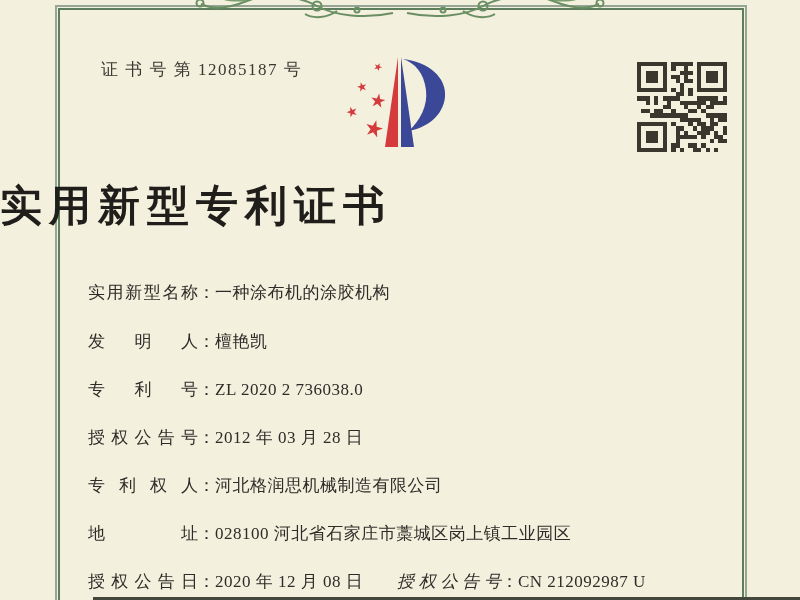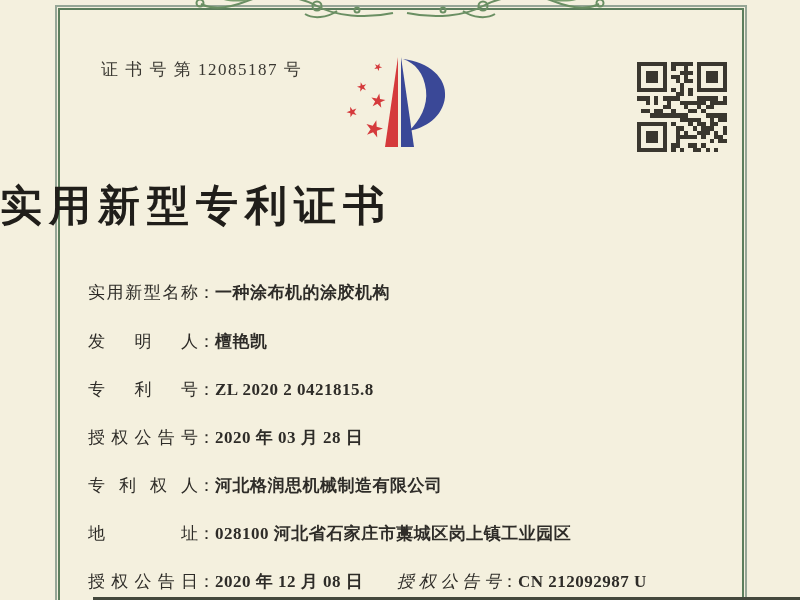--- a/index.html
+++ b/index.html
@@ -35,21 +35,21 @@
   .row{
     position:absolute;left:88px;right:55px;height:24px;
     font-size:17px;line-height:24px;white-space:nowrap;
   }
   .flabel{
     display:inline-block;width:110px;
     text-align:justify;text-align-last:justify;
     vertical-align:top;
   }
   .colon{display:inline-block;vertical-align:top;}
-  .fvalue{display:inline-block;letter-spacing:0.5px;vertical-align:top;font-weight:bold;}
+  .fvalue{display:inline-block;letter-spacing:0.5px;vertical-align:top;}
   .pair2{position:absolute;left:309px;top:0;}
   .pair2 .flabel{width:104px;font-style:italic;}
   .bottom-edge{
     position:absolute;left:93px;right:0;bottom:0;height:3px;background:#44483c;
   }
 </style>
 </head>
 <body>
 
 <div class="frame-outer"></div>
@@ -97,25 +97,25 @@
 
 <div class="row" style="top:281px">
   <span class="flabel">实用新型名称</span><span class="colon">：</span><span class="fvalue">一种涂布机的涂胶机构</span>
 </div>
 
 <div class="row" style="top:330px">
   <span class="flabel">发 明 人</span><span class="colon">：</span><span class="fvalue">檀艳凯</span>
 </div>
 
 <div class="row" style="top:378px">
-  <span class="flabel">专 利 号</span><span class="colon">：</span><span class="fvalue">ZL 2020 2 0421815.8</span>
+  <span class="flabel">专 利 号</span><span class="colon">：</span><span class="fvalue">ZL 2020 2 736038.0</span>
 </div>
 
 <div class="row" style="top:426px">
-  <span class="flabel">授权公告号</span><span class="colon">：</span><span class="fvalue">2020 年 03 月 28 日</span>
+  <span class="flabel">授权公告号</span><span class="colon">：</span><span class="fvalue">2012 年 03 月 28 日</span>
 </div>
 
 <div class="row" style="top:474px">
   <span class="flabel">专 利 权 人</span><span class="colon">：</span><span class="fvalue">河北格润思机械制造有限公司</span>
 </div>
 
 <div class="row" style="top:522px">
   <span class="flabel">地 址</span><span class="colon">：</span><span class="fvalue">028100 河北省石家庄市藁城区岗上镇工业园区</span>
 </div>
 

